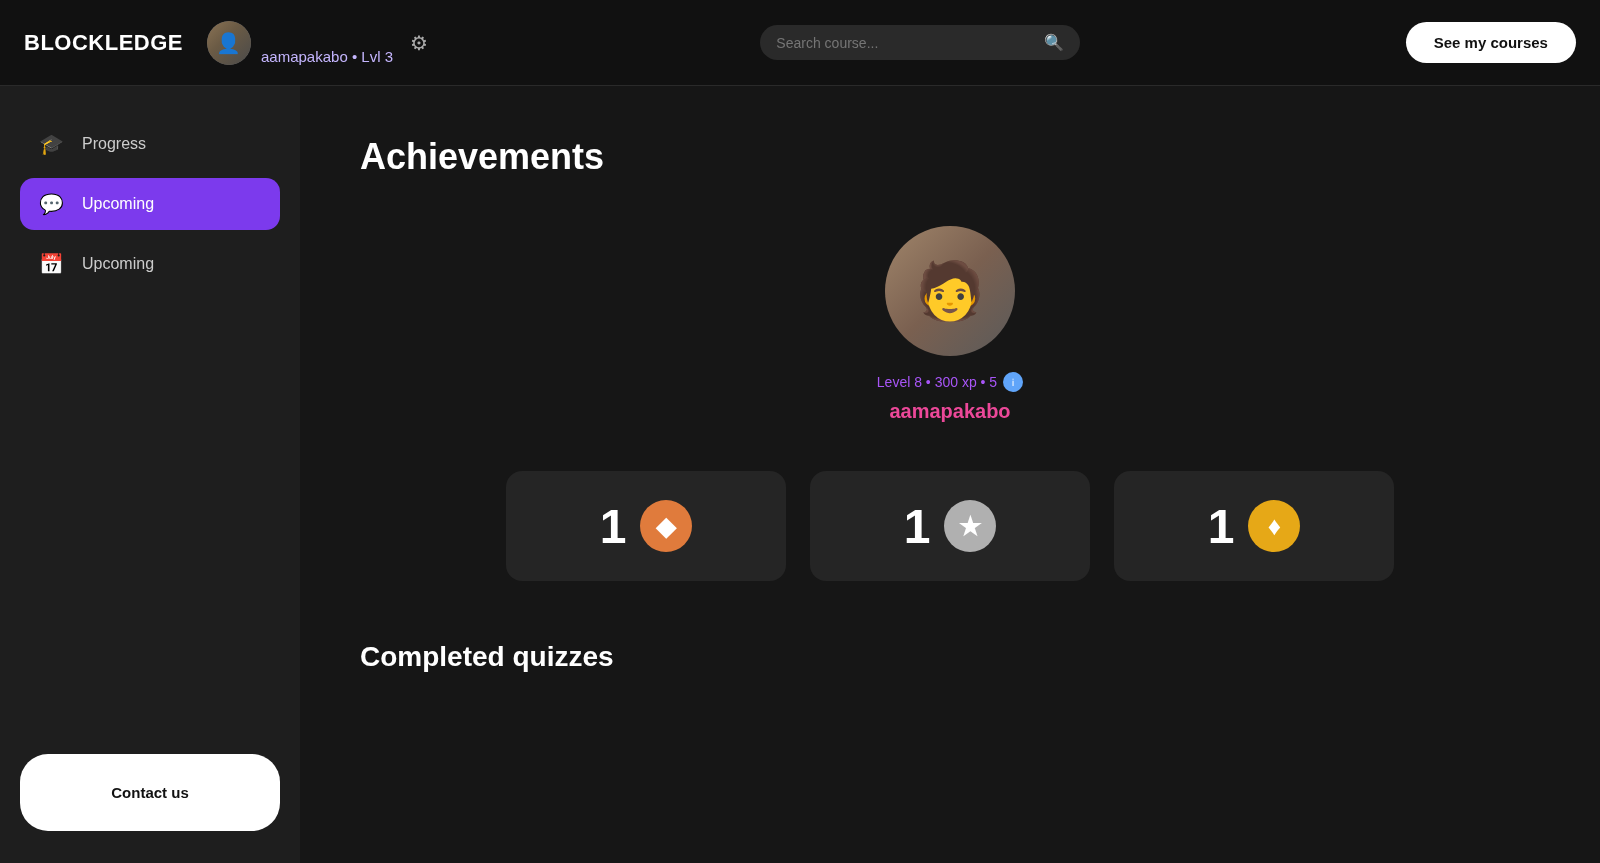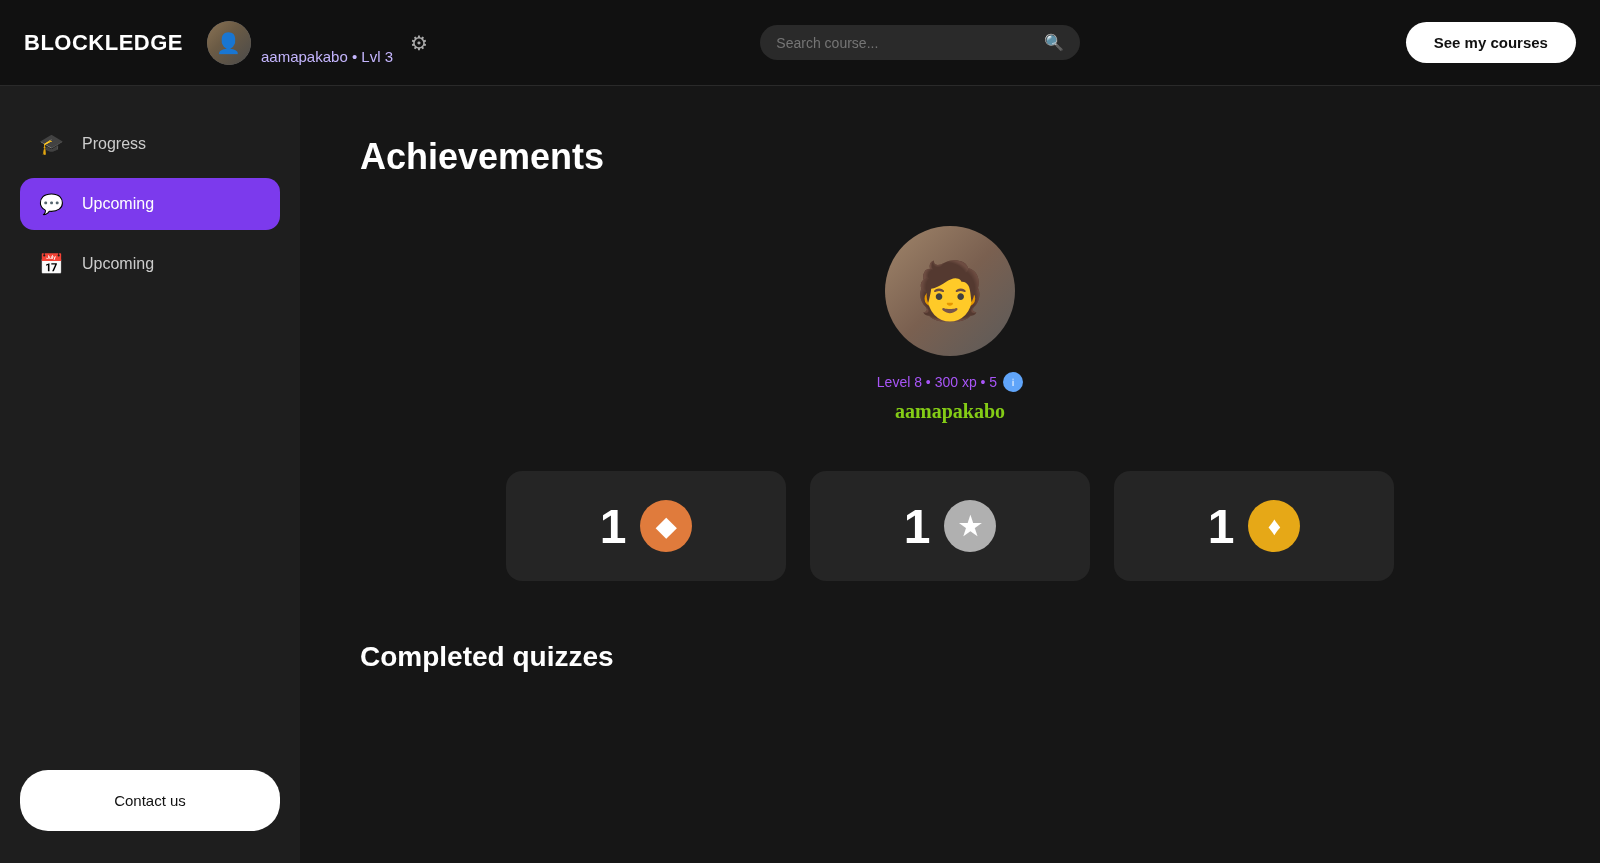--- a/index.html
+++ b/index.html
@@ -145,23 +145,23 @@
       text-align: center;
     }
     .sidebar-spacer {
       flex: 1;
     }
     .contact-btn {
       background: #fff;
       color: #111;
       border: none;
       border-radius: 28px;
-      padding: 22px 28px;
+      padding: 30px 28px;
       font-size: 15px;
-      font-weight: 400;
+      font-weight: 700;
       cursor: pointer;
       width: 100%;
       margin-top: 28px;
     }
 
     
     .content {
       flex: 1;
       background: #161616;
       overflow-y: auto;
@@ -213,22 +213,21 @@
       border-radius: 50%;
       display: inline-flex;
       align-items: center;
       justify-content: center;
       font-size: 10px;
       color: #fff;
     }
     .profile-name {
       font-size: 20px;
       font-weight: 600;
-      color: #84cc16;
-      font-family: Liberation Serif, serif;
+      color: #ec4899;
     }
 
     
     .badge-cards {
       display: flex;
       gap: 24px;
       justify-content: center;
       margin-bottom: 60px;
     }
     .badge-card {

